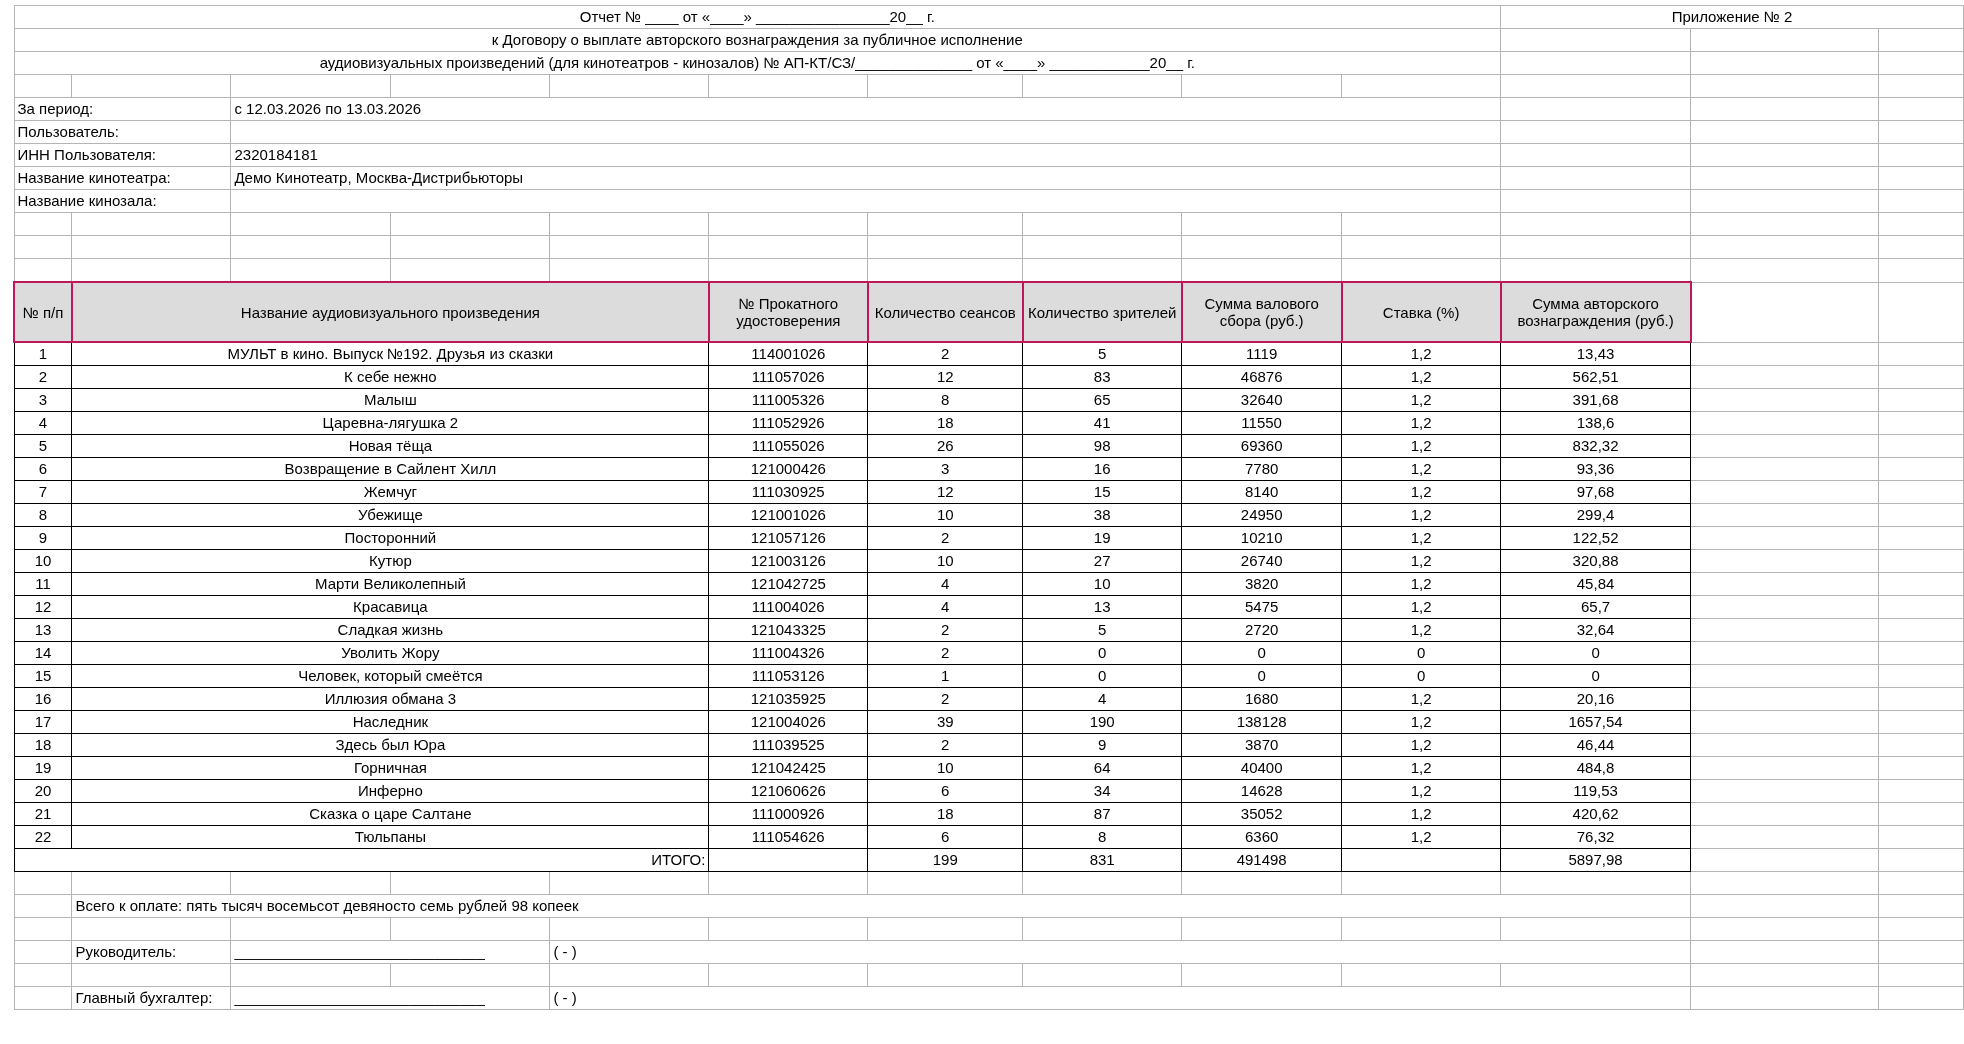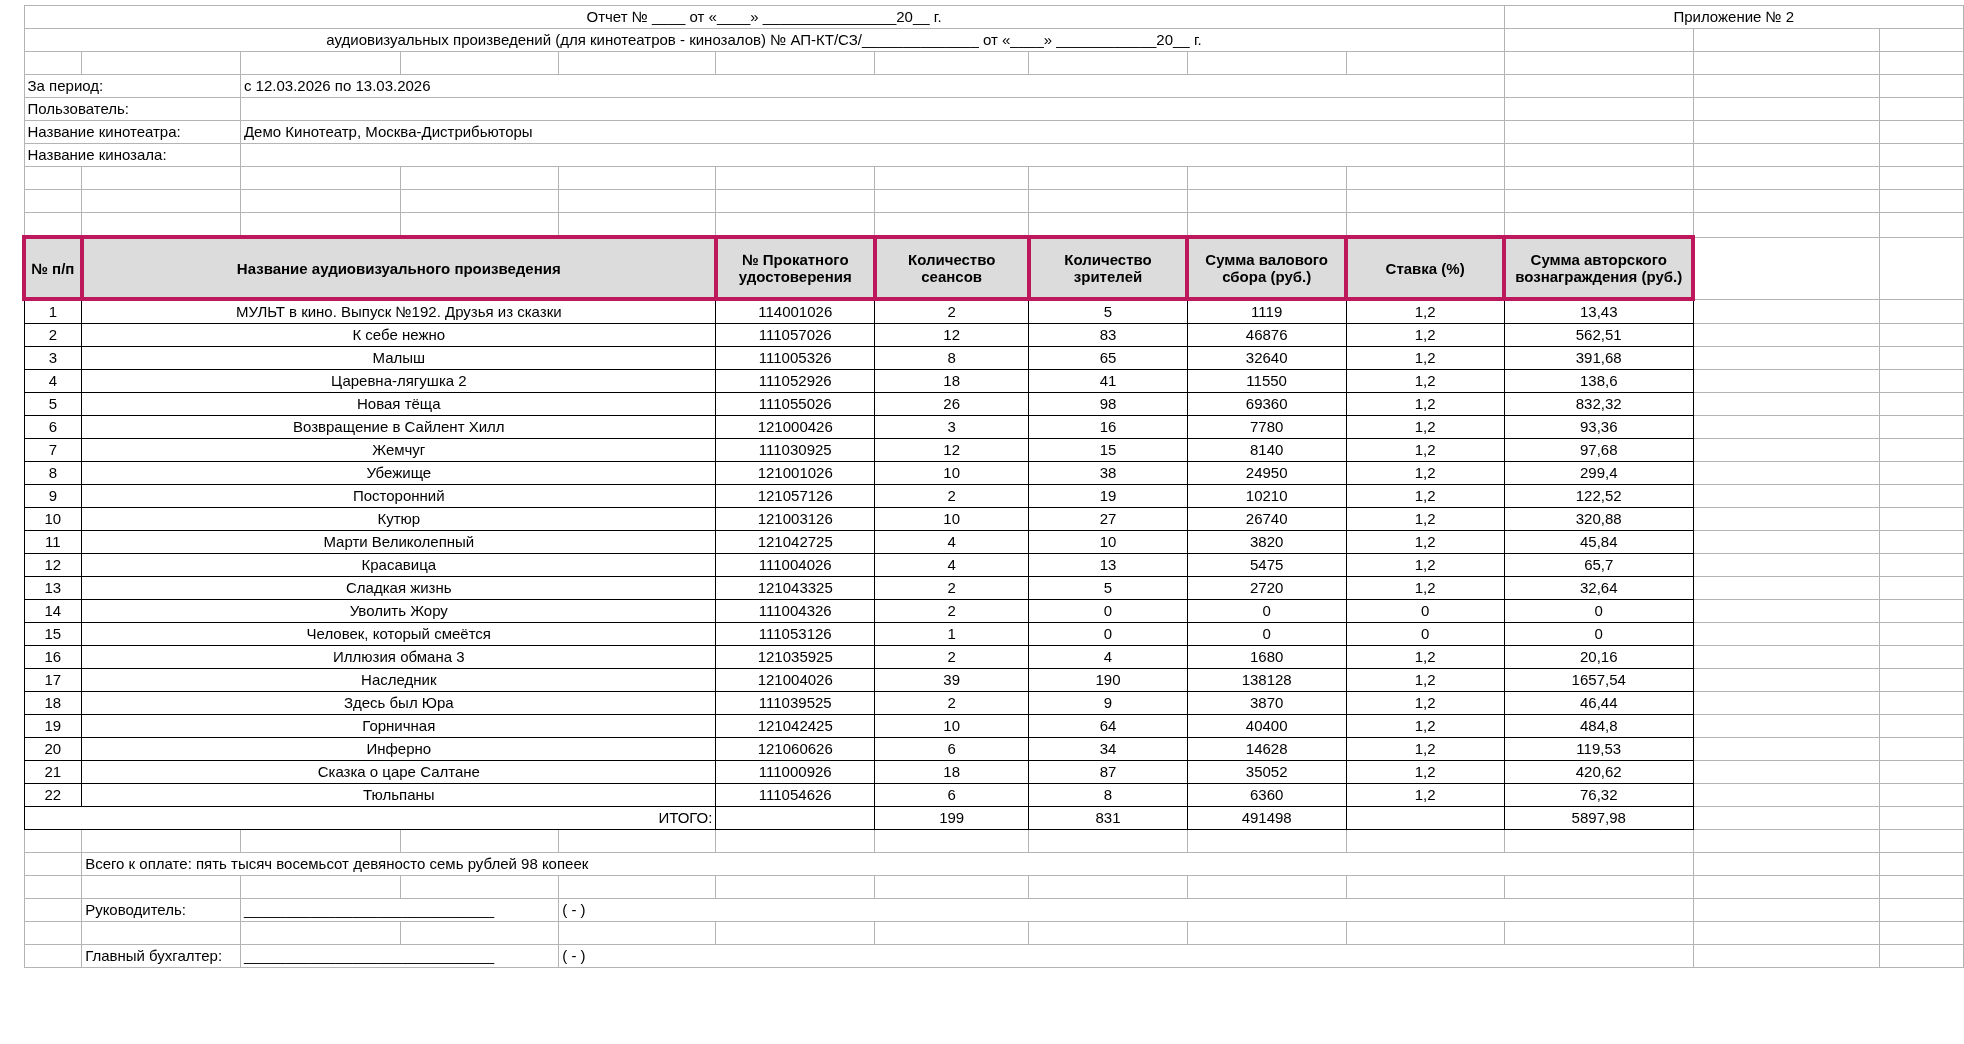--- a/index.html
+++ b/index.html
@@ -1,26 +1,26 @@
 <!DOCTYPE html>
 <html><head>
 <meta charset="utf-8">
 <style>
   html, body { margin: 0; padding: 0; background: #ffffff; }
   body { width: 1964px; height: 1044px; overflow: hidden; position: relative;
          font-family: "Liberation Sans", "DejaVu Sans", sans-serif; font-size: 15px; color: #000; }
-  table.sheet { position: absolute; left: 22px; top: 5px; border-collapse: collapse; table-layout: fixed; padding-left: 10px; }
+  table.sheet { position: absolute; left: 13px; top: 5px; border-collapse: collapse; table-layout: fixed; padding-left: 10px; }
   table.sheet td { border: 1px solid #b4b4b4; padding: 0 3px; height: 22px; line-height: 22px;
                    white-space: nowrap; overflow: hidden; vertical-align: middle; }
   .c { text-align: center; }
   .r { text-align: right; }
   .l { text-align: left; }
   tr.h23 td { height: 22px; }
-  tr.hdr td { height: 58px; line-height: 17px; background: #dcdcdc; font-weight: bold; text-align: center;
-              white-space: normal; border: 4px solid #be185d; }
+  tr.hdr td { height: 58px; line-height: 17px; background: #dcdcdc; font-weight: normal; text-align: center;
+              white-space: normal; border: 2px solid #be185d; }
   tr.data td.t { border: 1px solid #000; }
   tr.total td.t { border: 1px solid #000; }
   tr.data td { height: 22px; }
   tr.hdr td.nb, tr.data td.nb, tr.total td.nb { background: #fff; border: 1px solid #b4b4b4; font-weight: normal; }
 </style>
 </head>
 <body>
 
 <table class="sheet">
   <colgroup>
@@ -38,20 +38,26 @@
       <col style="width:188px">
     <col style="width:85px">
   </colgroup>
   <tbody>
 
     <tr class="h23">
       <td colspan="10" class="c">Отчет № ____ от «____» ________________20__ г.</td>
       <td colspan="3" class="c">Приложение № 2</td>
     </tr>
     <tr class="h23">
+      <td colspan="10" class="c">к Договору о выплате авторского вознаграждения за публичное исполнение</td>
+      <td></td>
+        <td></td>
+        <td></td>
+    </tr>
+    <tr class="h23">
       <td colspan="10" class="c">аудиовизуальных произведений (для кинотеатров - кинозалов) № АП-КТ/СЗ/______________ от «____» ____________20__ г.</td>
       <td></td>
         <td></td>
         <td></td>
     </tr>
     <tr class="h23">
       <td></td>
         <td></td>
         <td></td>
         <td></td>
@@ -69,20 +75,27 @@
     <tr class="h23">
       <td colspan="2" class="l">За период:</td>
       <td colspan="8" class="l">с 12.03.2026 по 13.03.2026</td>
       <td></td>
         <td></td>
         <td></td>
     </tr>
     <tr class="h23">
       <td colspan="2" class="l">Пользователь:</td>
       <td colspan="8" class="l"></td>
+      <td></td>
+        <td></td>
+        <td></td>
+    </tr>
+    <tr class="h23">
+      <td colspan="2" class="l">ИНН Пользователя:</td>
+      <td colspan="8" class="l">2320184181</td>
       <td></td>
         <td></td>
         <td></td>
     </tr>
     <tr class="h23">
       <td colspan="2" class="l">Название кинотеатра:</td>
       <td colspan="8" class="l">Демо Кинотеатр, Москва-Дистрибьюторы</td>
       <td></td>
         <td></td>
         <td></td>

